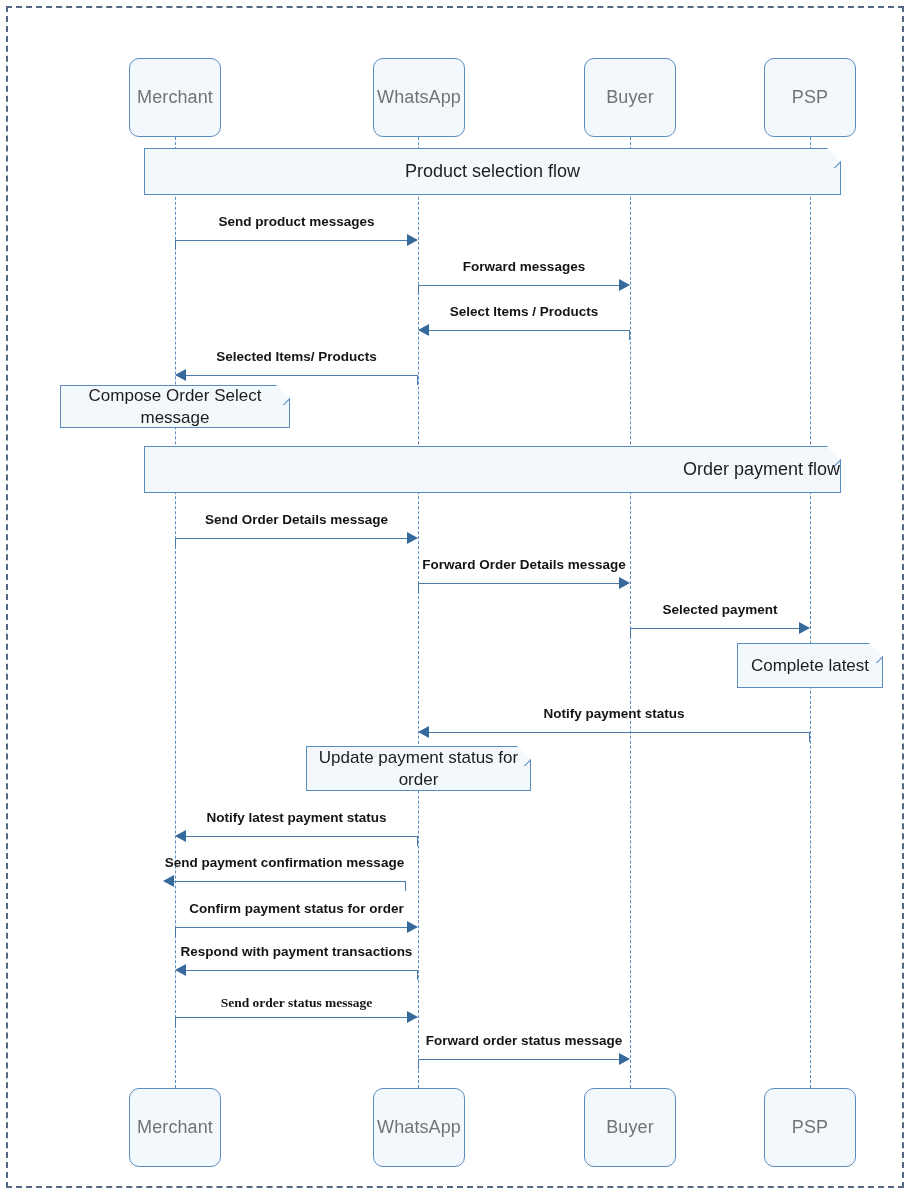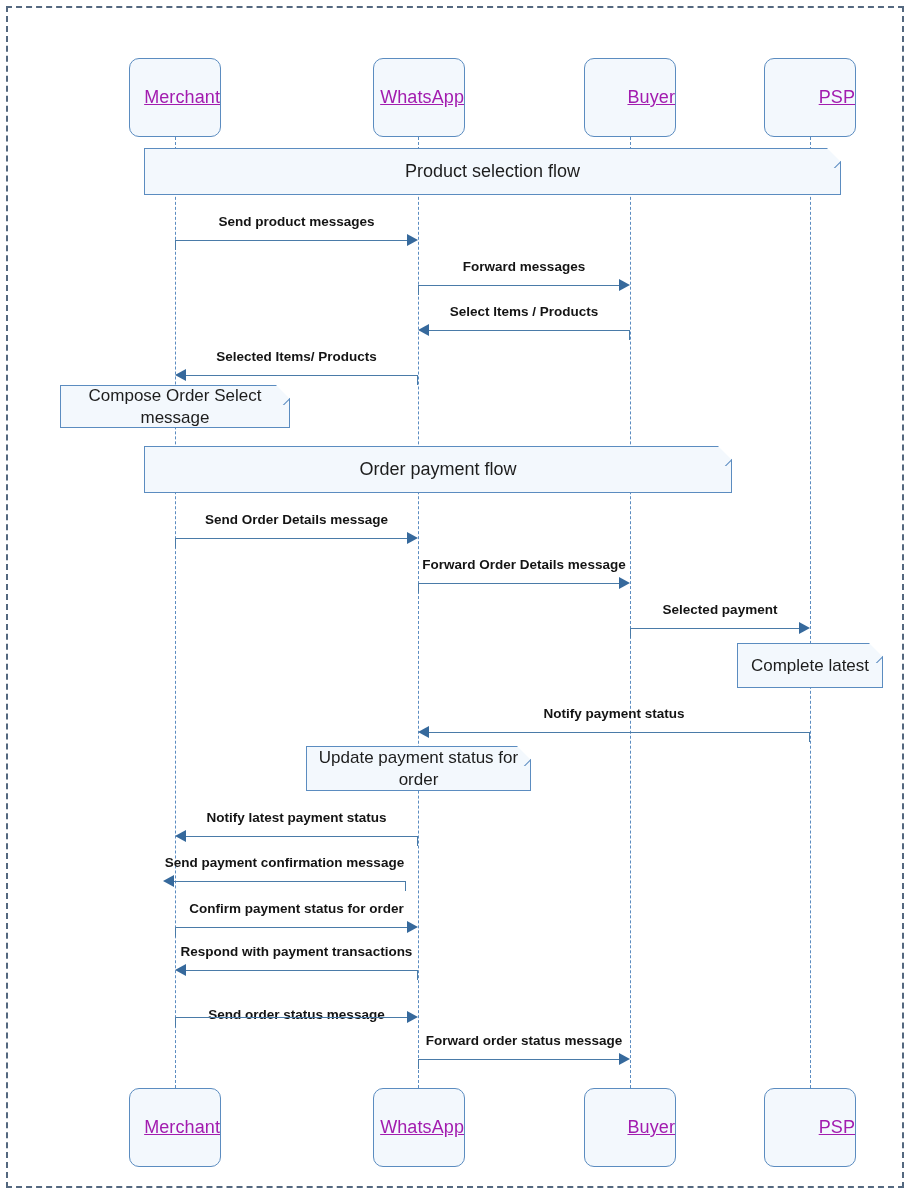--- a/index.html
+++ b/index.html
@@ -26,25 +26,24 @@
 
   
   .participant{
     position:absolute;
     box-sizing:border-box;
     background:#f3f8fd;
     border:1.6px solid #5b8cc0;
     border-radius:10px;
     display:flex;
     align-items:center;
-    justify-content:flex-end;
-    color:#a21caf;
+    justify-content:center;
+    color:#737373;
     font-size:18px;
     letter-spacing:.1px;
-    text-decoration:underline;
   }
 
   
   .lifeline{
     position:absolute;
     width:0;
     border-left:1.8px dashed #5b8cc0;
   }
 
   
@@ -190,21 +189,21 @@
     <div class="mtick" style="left:242px;top:26px;height:10px;"></div>
     <div class="head left" style="left:0;top:20px;"></div>
   </div>
 
   <div class="note" style="left:60px;top:385px;width:230px;height:43px;">
     <span>Compose Order Select message</span>
     <span class="foldcut"></span>
     <span class="folddiag"></span>
   </div>
 
-  <div class="flowbar" style="left:144px;top:446px;width:588px;height:47px;">
+  <div class="flowbar" style="left:144px;top:446px;width:697px;height:47px;justify-content:flex-end;">
     <span>Order payment flow</span>
     <span class="foldcut"></span>
     <span class="folddiag"></span>
   </div>
 
   <div class="msg" style="left:175px;top:512px;width:243px;height:34px;">
     <div class="mlabel" style="left:0;top:0;width:243px;">Send Order Details message</div>
     <div class="mline" style="top:26px;width:232px;"></div>
     <div class="mtick" style="left:0;top:26px;height:10px;"></div>
     <div class="head right" style="left:232px;top:20px;"></div>
@@ -265,21 +264,21 @@
   </div>
 
   <div class="msg" style="left:175px;top:944px;width:243px;height:34px;">
     <div class="mlabel" style="left:-1px;top:0;width:245px;">Respond with payment transactions</div>
     <div class="mline" style="left:11px;top:26px;width:232px;"></div>
     <div class="mtick" style="left:242px;top:26px;height:10px;"></div>
     <div class="head left" style="left:0;top:20px;"></div>
   </div>
 
   <div class="msg" style="left:175px;top:991px;width:243px;height:34px;">
-    <div class="mlabel" style="left:0;top:16px;width:243px;">Send order status message</div>
+    <div class="mlabel" style="left:0;top:4px;width:243px;font-family:Liberation Serif, serif;">Send order status message</div>
     <div class="mline" style="top:26px;width:232px;"></div>
     <div class="mtick" style="left:0;top:26px;height:10px;"></div>
     <div class="head right" style="left:232px;top:20px;"></div>
   </div>
 
   <div class="msg" style="left:418px;top:1033px;width:212px;height:34px;">
     <div class="mlabel" style="left:0;top:0;width:212px;">Forward order status message</div>
     <div class="mline" style="top:26px;width:201px;"></div>
     <div class="mtick" style="left:0;top:26px;height:10px;"></div>
     <div class="head right" style="left:201px;top:20px;"></div>

